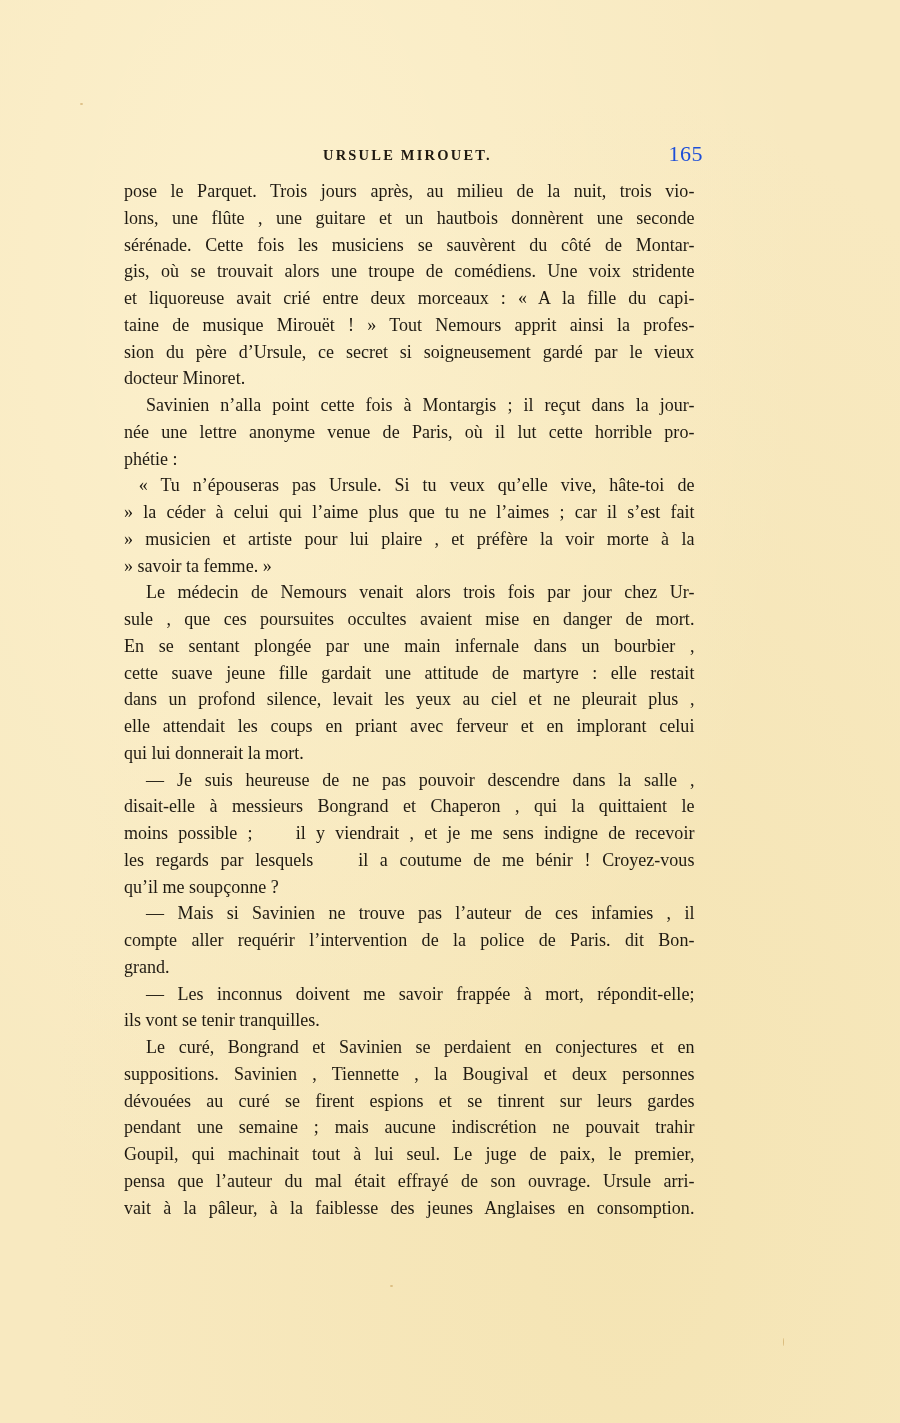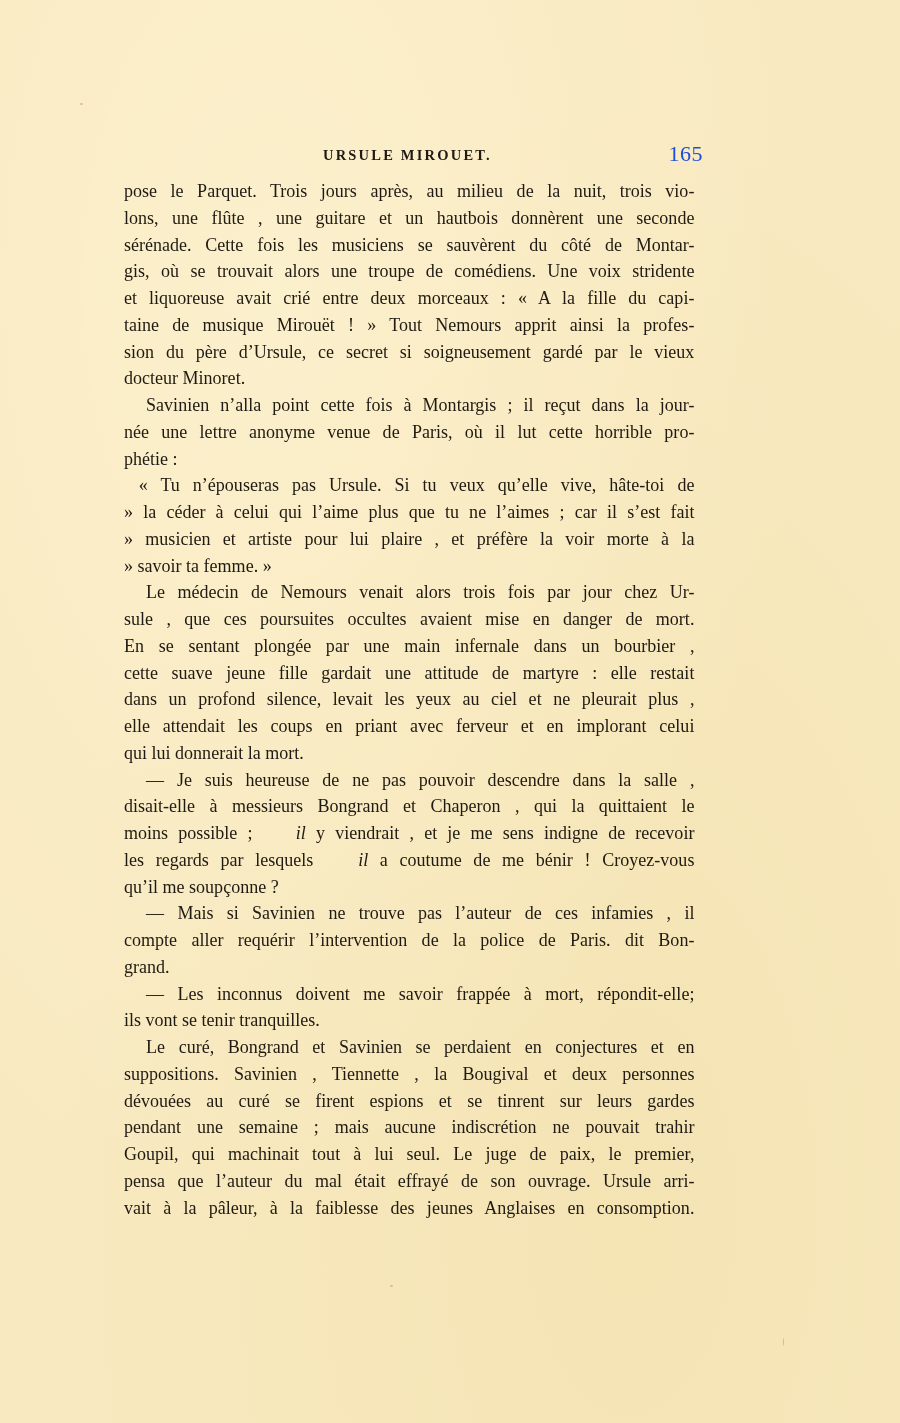--- a/index.html
+++ b/index.html
@@ -73,21 +73,20 @@
   .line.last {
     text-align-last: left;
   }
   .line.indent {
     padding-left: 24px;
   }
   .line.quote-indent {
     padding-left: 16px;
   }
   .ital {
-    font-style: italic;
     margin-left: 36px;
   }
   .speck {
     position: absolute;
     width: 3px;
     height: 2px;
     background: #c9a25a;
     border-radius: 50%;
     opacity: 0.6;
   }

